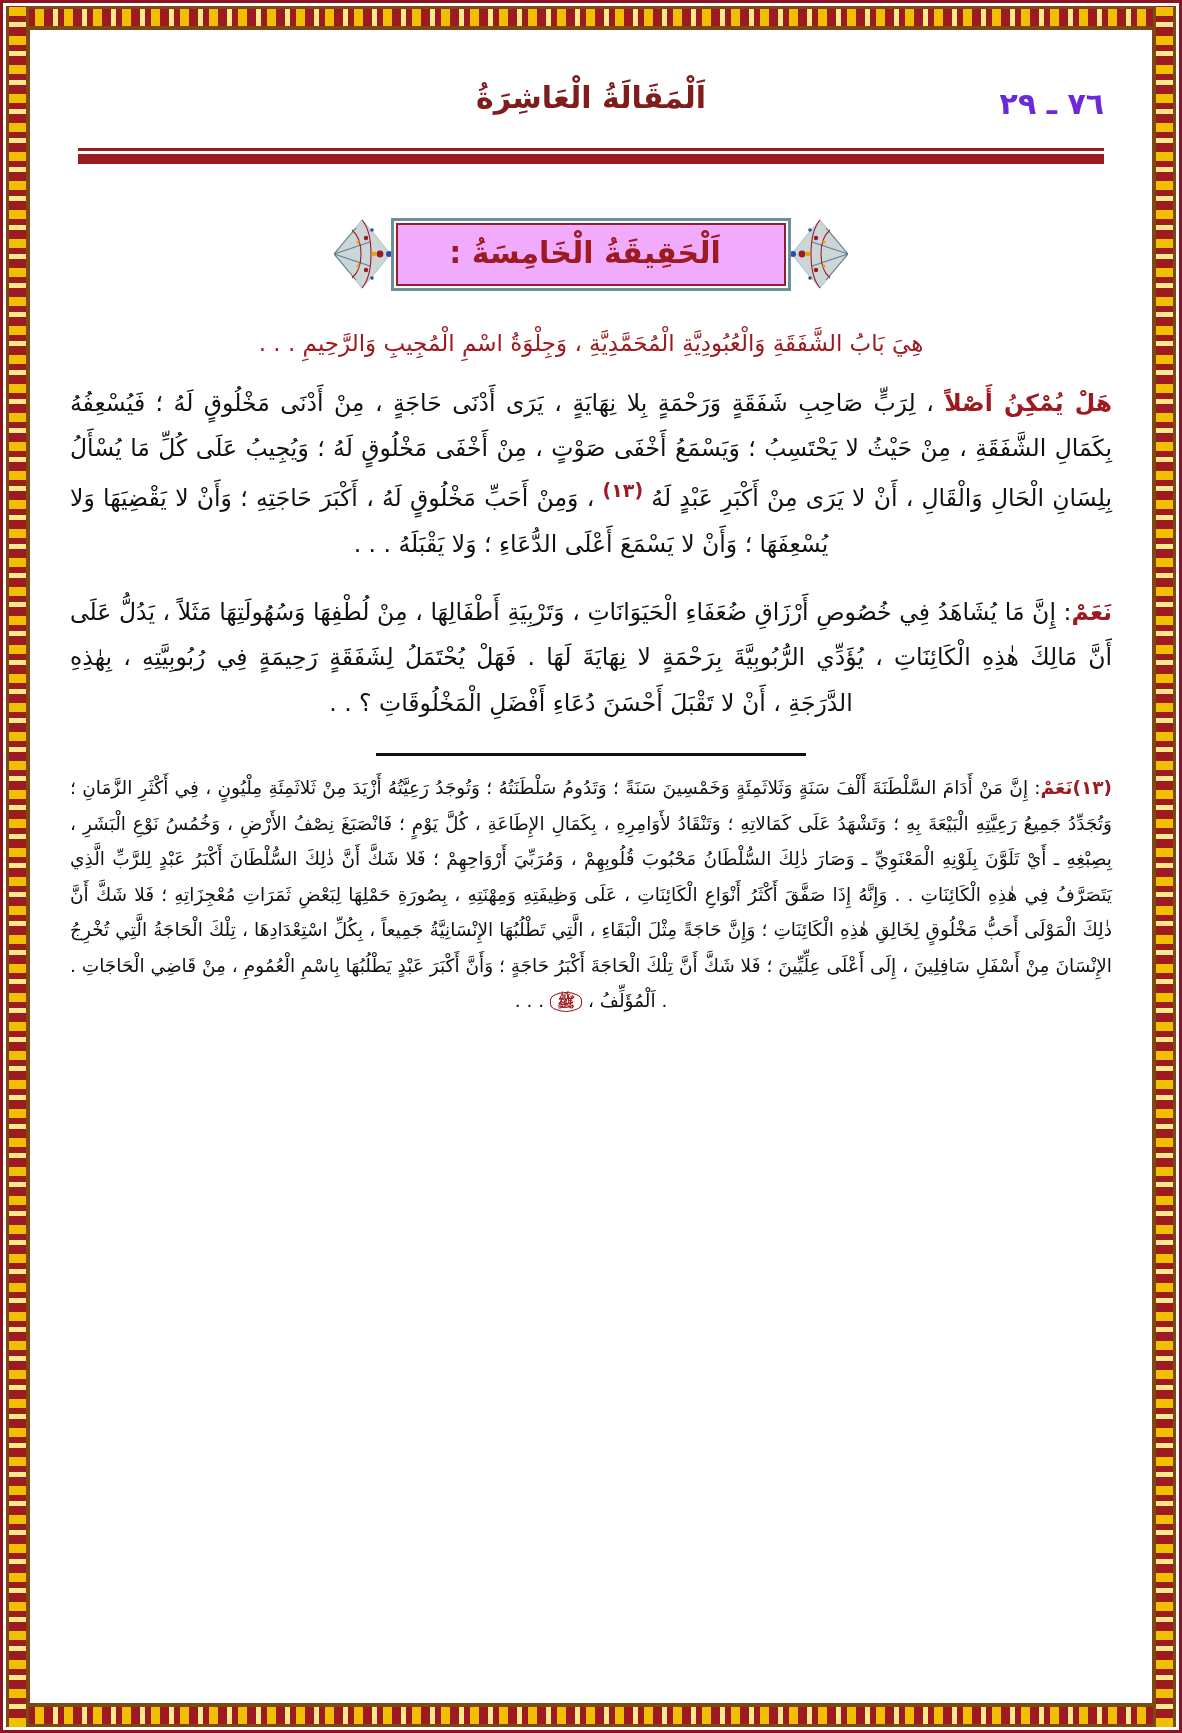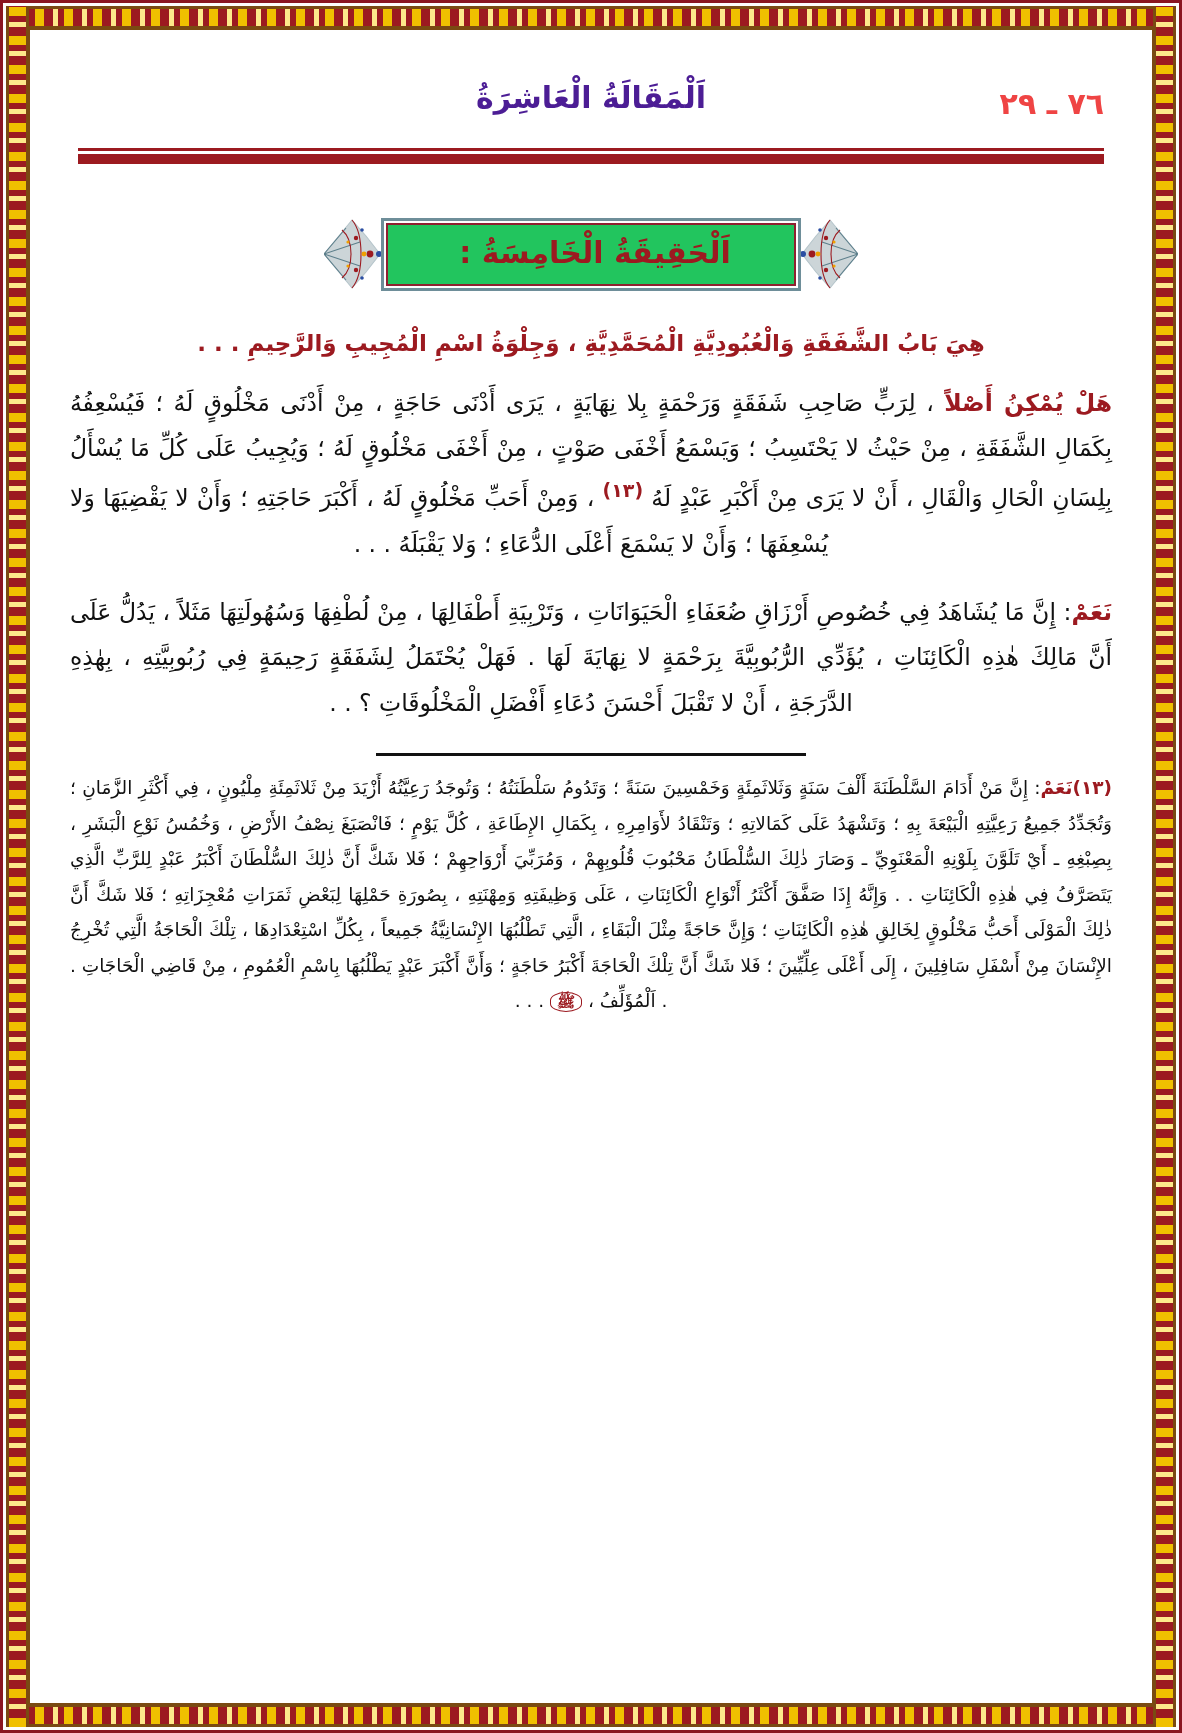--- a/index.html
+++ b/index.html
@@ -74,31 +74,31 @@
 
   
   .header-row{
     position:relative;
     height:72px;
     margin:30px 38px 0 38px;
   }
   .page-number{
     position:absolute;
     right:0;top:16px;
-    color:#ef4444;
+    color:#6d28d9;
     font-size:30px;
     font-weight:bold;
     letter-spacing:1px;
     direction:rtl;
   }
   .chapter-title{
     position:absolute;
     left:0;right:0;top:10px;
     text-align:center;
-    color:#4c1d95;
+    color:#7f1d1d;
     font-size:30px;
     font-weight:bold;
     direction:rtl;
   }
   .header-rule-wrap{
     margin:6px 38px 0 38px;
   }
   .hr-thin{height:3px;background:#9c1a20;}
   .hr-gap{height:3px;background:#ffffff;}
   .hr-thick{height:10px;background:#9c1a20;}
@@ -109,43 +109,43 @@
     justify-content:center;
     align-items:center;
     margin-top:44px;
   }
   .orn{
     width:62px;height:92px;
     flex:0 0 auto;
   }
   .title-plate{
     position:relative;
-    background:#22c55e;
+    background:#f0abfc;
     border:2px solid #8f2030;
     outline:3px solid #6e8e99;
     outline-offset:2px;
-    padding:10px 34px 14px 42px;
+    padding:10px 34px 14px 22px;
     min-width:330px;
     text-align:center;
   }
   .title-plate .t{
     color:#9c1a20;
     font-size:30px;
     font-weight:bold;
     direction:rtl;
     white-space:nowrap;
   }
 
   
   .subtitle{
     margin:26px 30px 0 30px;
     text-align:center;
     color:#9c1a20;
     font-size:23px;
-    font-weight:bold;
+    font-weight:normal;
     direction:rtl;
     line-height:1.5;
   }
 
   
   .body-wrap{
     margin:20px 30px 0 30px;
     direction:rtl;
   }
   p.para{

